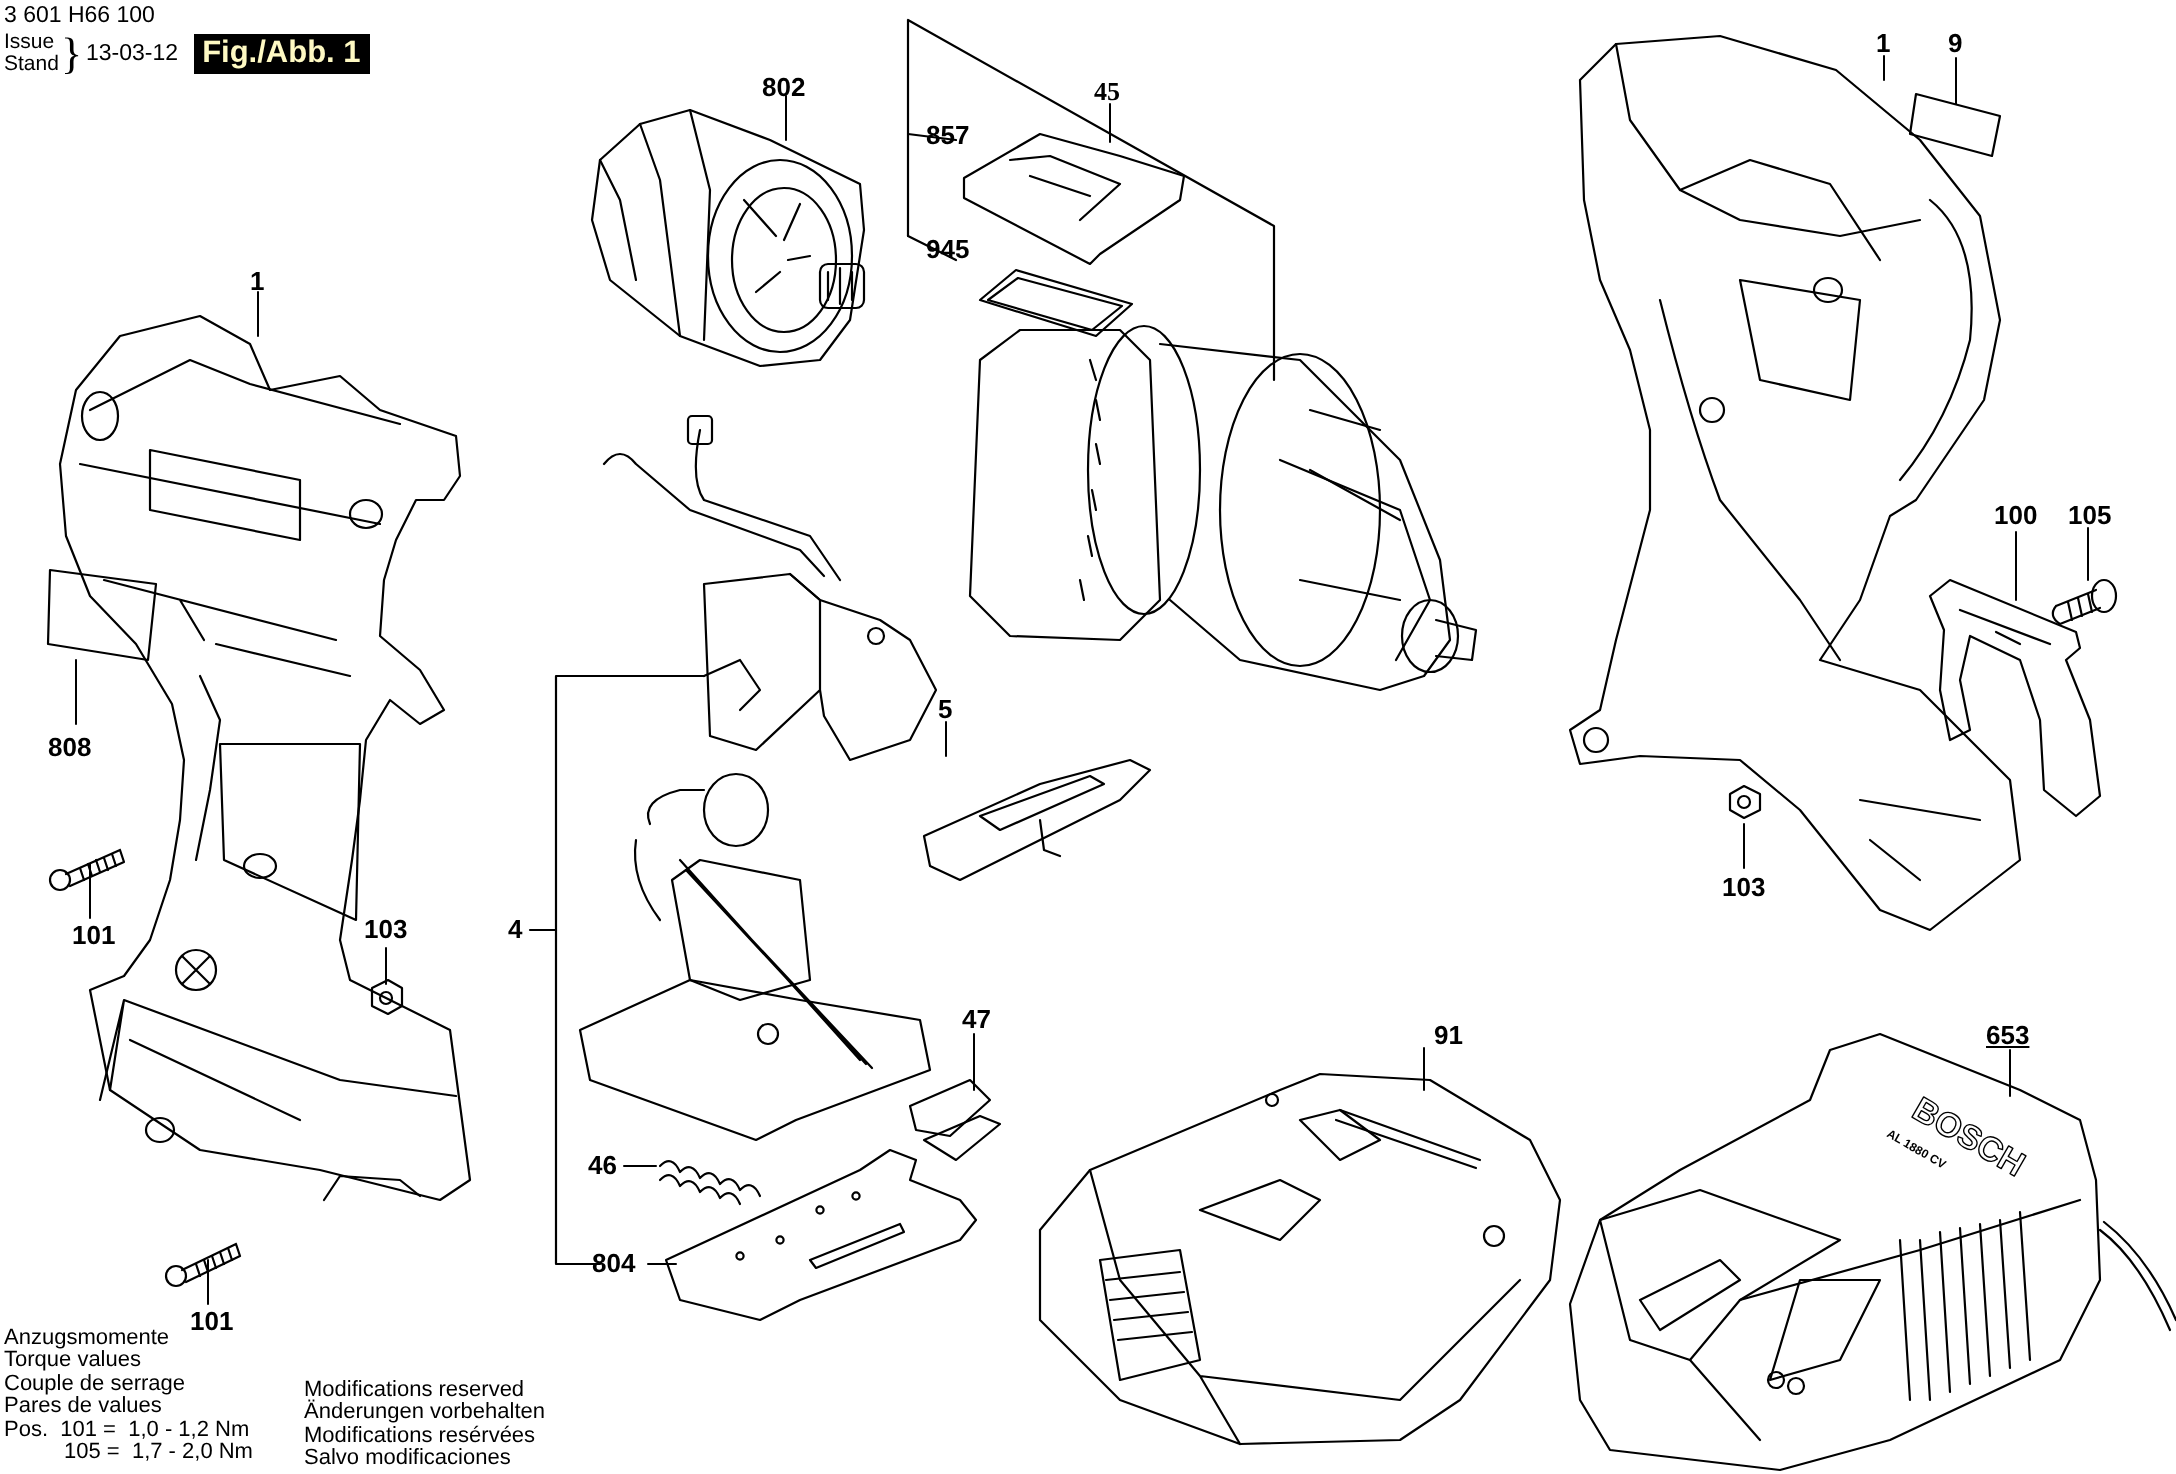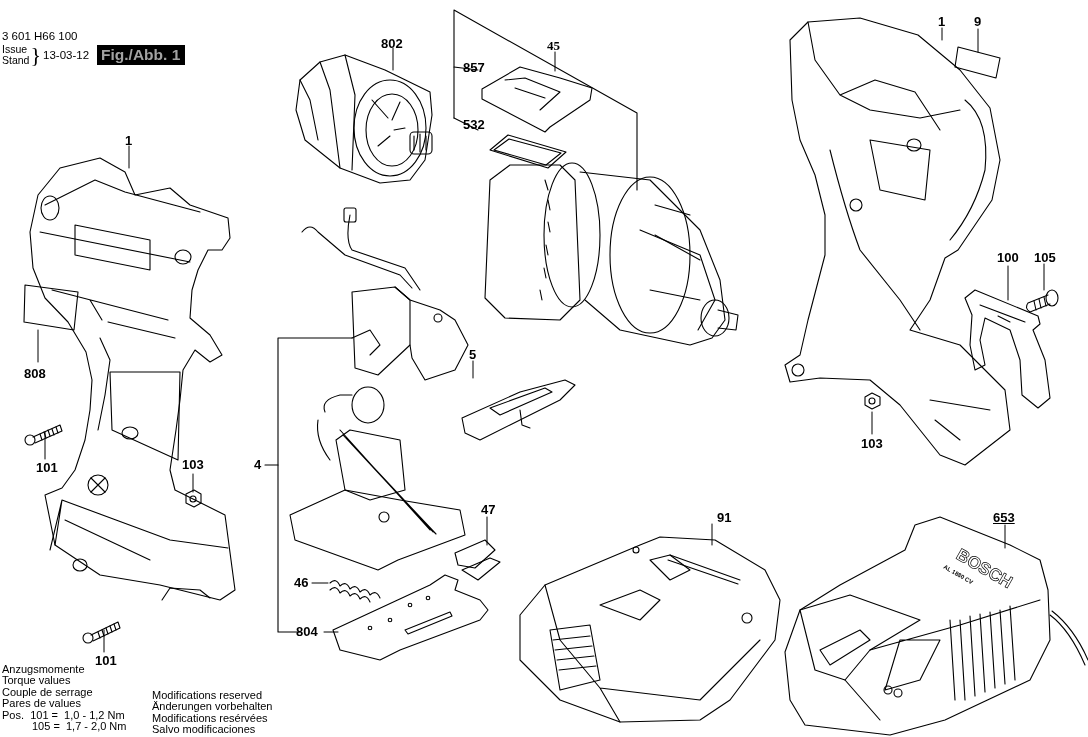--- a/index.html
+++ b/index.html
@@ -1,23 +1,23 @@
 <!DOCTYPE html>
 <html><head>
 <meta charset="utf-8">
 <style>
   html,body{margin:0;padding:0;background:#ffffff;}
   body{width:1088px;height:737px;position:relative;overflow:hidden;font-family:"Liberation Sans",sans-serif;color:#000;}
-  .hdr{position:absolute;font-size:11px;line-height:12px;margin-top:28px;}
+  .hdr{position:absolute;font-size:11px;line-height:12px;}
   #docnum{left:2px;top:2px;font-size:11.5px;}
   #issue-block{left:2px;top:16px;display:flex;align-items:center;}
   #issue-labels{font-size:10.5px;line-height:10.5px;}
   #brace{font-size:22px;line-height:20px;margin:0 2px 0 1px;font-family:"Liberation Serif",serif;}
   #issue-date{font-size:11.5px;margin-right:8px;text-align:center;}
-  #fig-badge{background:#000;color:#a3a3a3;font-weight:bold;font-size:15.5px;padding:1px 5px 2px 4px;line-height:17px;}
+  #fig-badge{background:#000;color:#fef9c3;font-weight:bold;font-size:15.5px;padding:1px 5px 2px 4px;line-height:17px;}
   svg#art{position:absolute;left:0;top:0;}
   .lbl{position:absolute;font-weight:bold;font-size:13px;line-height:14px;white-space:nowrap;}
   .notes{position:absolute;font-size:11px;line-height:11.4px;}
   #torque{left:2px;top:664px;}
   #mods{left:152px;top:690px;}
   .row{white-space:pre;}
 </style>
 </head>
 <body>
 
@@ -224,21 +224,21 @@
 </svg>
 
 <div class="lbl" style="left:125px;top:134px;">1</div>
 <div class="lbl" style="left:24px;top:367px;">808</div>
 <div class="lbl" style="left:36px;top:461px;">101</div>
 <div class="lbl" style="left:182px;top:458px;">103</div>
 <div class="lbl" style="left:95px;top:654px;">101</div>
 <div class="lbl" style="left:381px;top:37px;">802</div>
 <div class="lbl" style="left:547px;top:39px;font-family:Liberation Serif, serif;">45</div>
 <div class="lbl" style="left:463px;top:61px;">857</div>
-<div class="lbl" style="left:463px;top:118px;">532</div>
+<div class="lbl" style="left:463px;top:118px;">945</div>
 <div class="lbl" style="left:254px;top:458px;">4</div>
 <div class="lbl" style="left:469px;top:348px;">5</div>
 <div class="lbl" style="left:481px;top:503px;">47</div>
 <div class="lbl" style="left:294px;top:576px;">46</div>
 <div class="lbl" style="left:296px;top:625px;">804</div>
 <div class="lbl" style="left:705px;top:511px;margin-left:12px;">91</div>
 <div class="lbl" style="left:993px;top:511px;text-decoration:underline;">653</div>
 <div class="lbl" style="left:938px;top:15px;">1</div>
 <div class="lbl" style="left:974px;top:15px;">9</div>
 <div class="lbl" style="left:997px;top:251px;">100</div>

